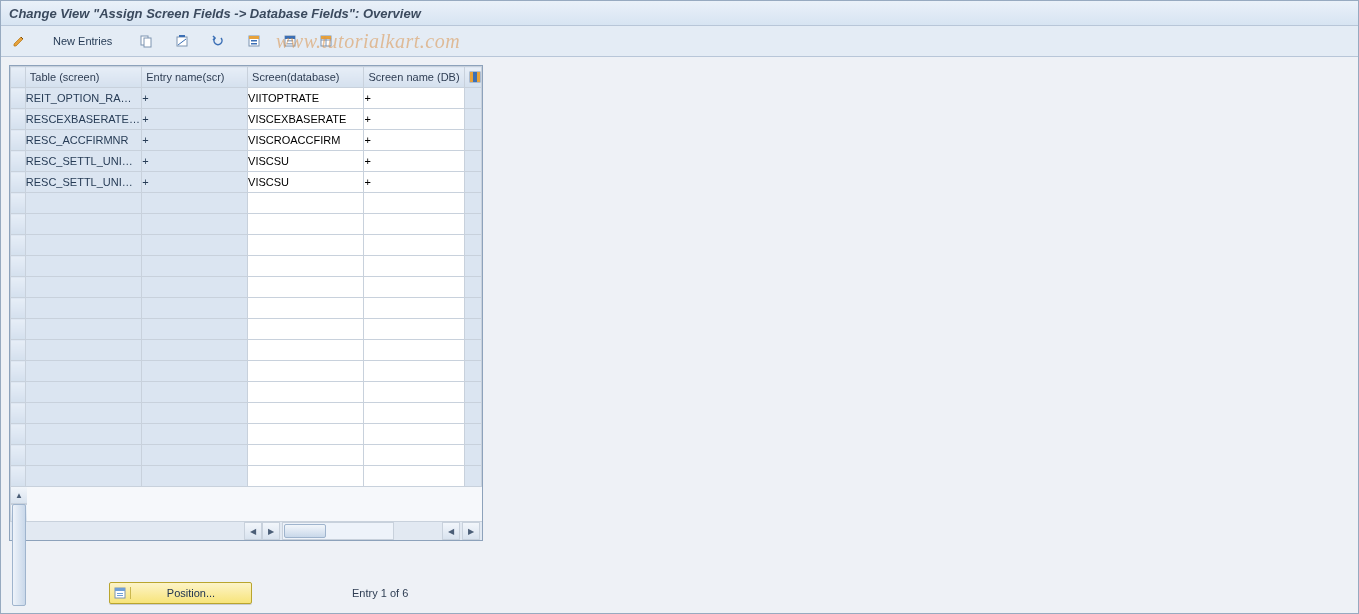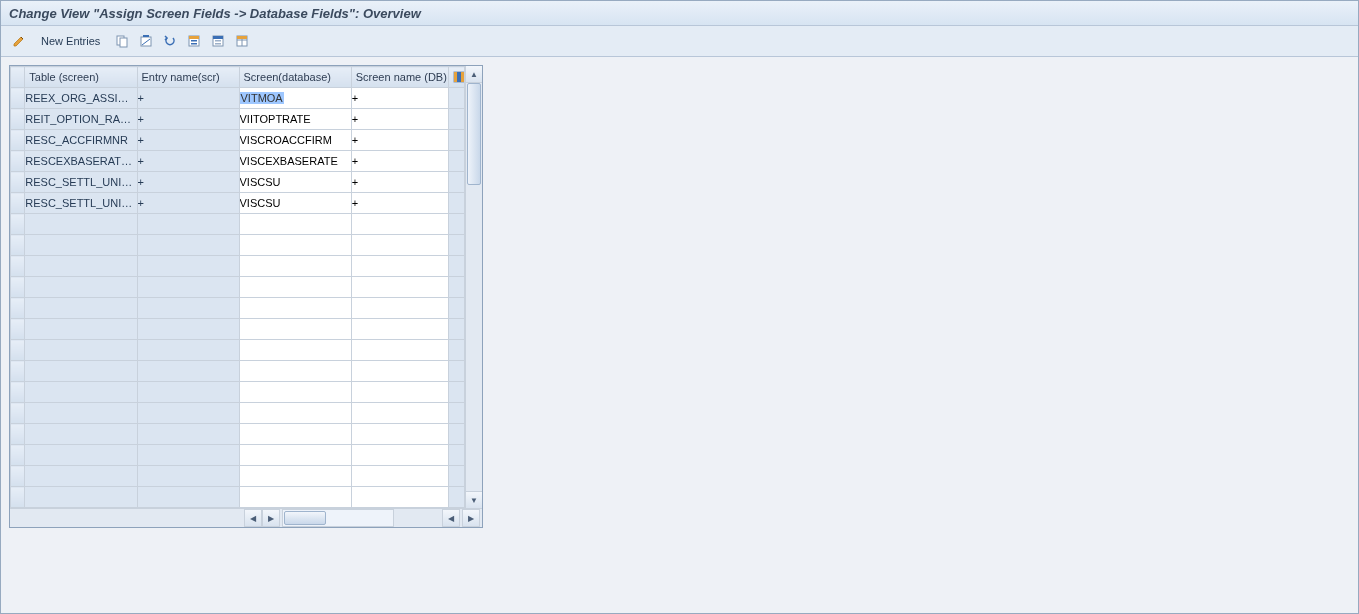--- a/index.html
+++ b/index.html
@@ -35,21 +35,21 @@
     color: #3b4a5e;
   }
   
   .toolbar {
     height: 30px;
     background: #e4ecf5;
     border-bottom: 1px solid #b8c6d8;
     display: flex;
     align-items: center;
     padding: 0 8px;
-    gap: 4px;
+    gap: 16px;
     position: relative;
   }
   .tb-btn {
     width: 20px;
     height: 20px;
     display: flex;
     align-items: center;
     justify-content: center;
     border-radius: 2px;
     cursor: pointer;
@@ -81,20 +81,21 @@
   }
   .grid-wrap {
     width: 472px;
     border: 1px solid #8da2bb;
     background: #f6f8fb;
     display: flex;
     flex-direction: column;
   }
   .grid-body-wrap {
     display: flex;
+    flex-direction: column;
   }
   .grid-main { flex: 1; }
   table.grid {
     border-collapse: collapse;
     width: 100%;
     table-layout: fixed;
   }
   table.grid th, table.grid td {
     border: 1px solid #c8d1dc;
     height: 20px;
@@ -270,20 +271,21 @@
         </svg>
     </div>
     <div class="tb-btn">
       <svg width="14" height="14" viewBox="0 0 14 14">
           <rect x="2" y="2" width="10" height="10" fill="#fff" stroke="#7d94b1"></rect>
           <line x1="2" y1="6" x2="12" y2="6" stroke="#7d94b1"></line>
           <line x1="7" y1="2" x2="7" y2="12" stroke="#7d94b1"></line>
           <rect x="2" y="2" width="10" height="3" fill="#e6a23c"></rect>
         </svg>
     </div>
+    <div class="watermark">www.tutorialkart.com</div>
   </div>
 
   <div class="content">
     <div class="grid-wrap">
       <div class="grid-body-wrap">
         <div class="grid-main">
           <table class="grid">
             <colgroup>
               <col class="col-sel">
                 <col class="col-a">
@@ -305,47 +307,39 @@
                       <rect x="1" y="1" width="3" height="10" fill="#e6a23c"></rect>
                       <rect x="4" y="1" width="4" height="10" fill="#3b6fb5"></rect>
                       <rect x="8" y="1" width="3" height="10" fill="#e6a23c"></rect>
                     </svg>
                 </th>
               </tr>
             </thead>
             <tbody id="grid-body">
                 <tr>
                   <td class="cell-sel"></td>
-                  <td class="cell-ro">REEX_ORG_ASSIG…</td>
-                  <td class="cell-ro">+</td>
-                  <td class="cell-ed"><span style="background: rgb(158, 199, 255); padding: 0px 1px;">VITMOA</span></td>
-                  <td class="cell-ed"><input type="text" value="+" style=""></td>
-                  <td class="cell-ro"></td>
-                </tr>
-                <tr>
-                  <td class="cell-sel"></td>
                   <td class="cell-ro">REIT_OPTION_RA…</td>
                   <td class="cell-ro">+</td>
                   <td class="cell-ed"><input type="text" value="VIITOPTRATE" style=""></td>
                   <td class="cell-ed"><input type="text" value="+" style=""></td>
                   <td class="cell-ro"></td>
                 </tr>
                 <tr>
                   <td class="cell-sel"></td>
+                  <td class="cell-ro">RESCEXBASERATE…</td>
+                  <td class="cell-ro">+</td>
+                  <td class="cell-ed"><input type="text" value="VISCEXBASERATE" style=""></td>
+                  <td class="cell-ed"><input type="text" value="+" style=""></td>
+                  <td class="cell-ro"></td>
+                </tr>
+                <tr>
+                  <td class="cell-sel"></td>
                   <td class="cell-ro">RESC_ACCFIRMNR</td>
                   <td class="cell-ro">+</td>
                   <td class="cell-ed"><input type="text" value="VISCROACCFIRM" style=""></td>
-                  <td class="cell-ed"><input type="text" value="+" style=""></td>
-                  <td class="cell-ro"></td>
-                </tr>
-                <tr>
-                  <td class="cell-sel"></td>
-                  <td class="cell-ro">RESCEXBASERATE…</td>
-                  <td class="cell-ro">+</td>
-                  <td class="cell-ed"><input type="text" value="VISCEXBASERATE" style=""></td>
                   <td class="cell-ed"><input type="text" value="+" style=""></td>
                   <td class="cell-ro"></td>
                 </tr>
                 <tr>
                   <td class="cell-sel"></td>
                   <td class="cell-ro">RESC_SETTL_UNI…</td>
                   <td class="cell-ro">+</td>
                   <td class="cell-ed"><input type="text" value="VISCSU" style=""></td>
                   <td class="cell-ed"><input type="text" value="+" style=""></td>
                   <td class="cell-ro"></td>
@@ -503,14 +497,28 @@
           <div class="hs-btn">
               <span class="tri">◀</span>
             </div>
           <div class="hs-btn">
               <span class="tri">▶</span>
             </div>
         </div>
       </div>
     </div>
 
+    <div class="footer">
+      <div class="pos-btn">
+        <span class="pb-icon">
+          <svg width="12" height="12" viewBox="0 0 12 12">
+              <rect x="1" y="1" width="10" height="10" fill="#fff" stroke="#7d94b1"></rect>
+              <rect x="1" y="1" width="10" height="3" fill="#6f9fd8"></rect>
+              <rect x="3" y="6" width="6" height="1" fill="#6f9fd8"></rect>
+              <rect x="3" y="8" width="6" height="1" fill="#6f9fd8"></rect>
+            </svg>
+        </span>
+        <span class="pb-text">Position...</span>
+      </div>
+      <span class="entry-text">Entry 1 of 6</span>
+    </div>
   </div>
 </div>
 
 </body></html>

